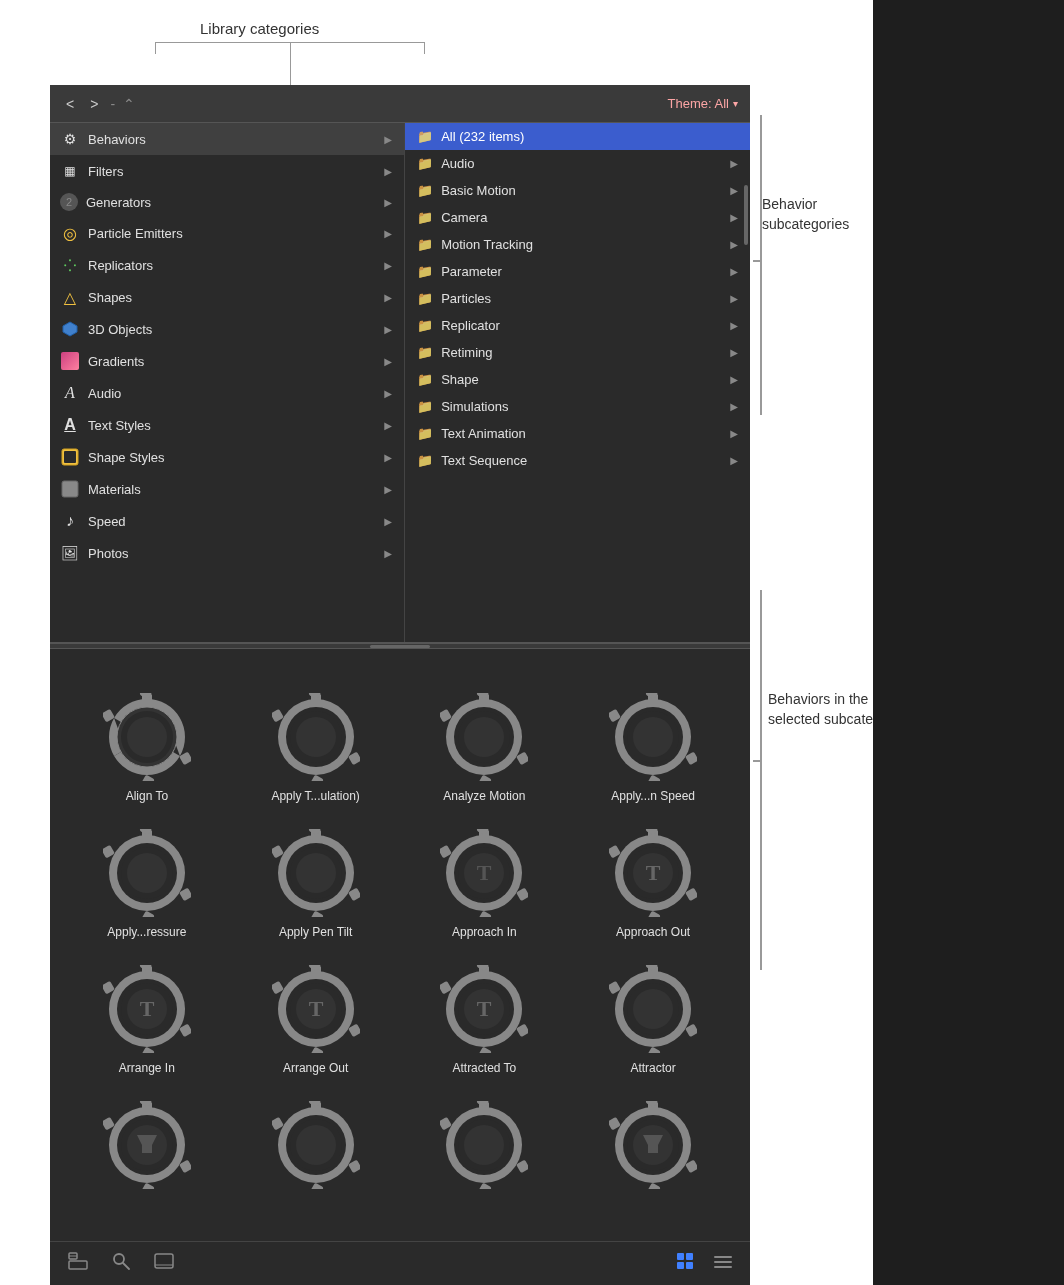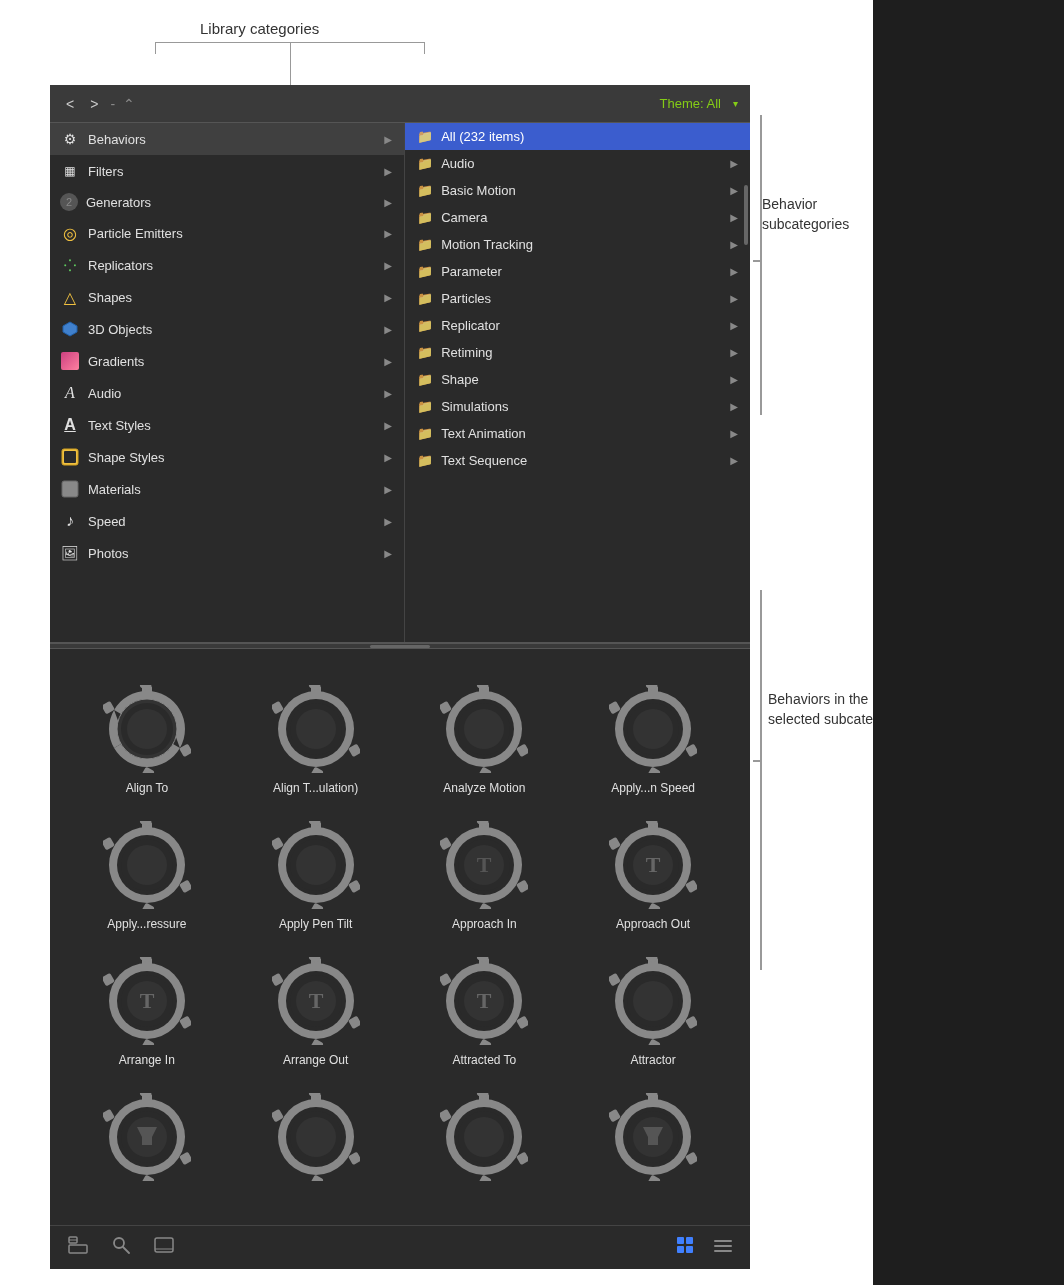--- a/index.html
+++ b/index.html
@@ -39,22 +39,22 @@
       color: #888;
       font-size: 14px;
     }
     .nav-arrows {
       color: #888;
       font-size: 14px;
     }
     .theme-selector {
       display: flex;
       align-items: center;
-      gap: 12px;
-      color: #84cc16;
+      gap: 4px;
+      color: #fca5a5;
       font-size: 13px;
       cursor: pointer;
     }
 
     
     .browser-area {
       display: flex;
       height: 520px;
       border-bottom: 1px solid #555;
     }
@@ -125,21 +125,21 @@
     }
     .subcat-item .chevron {
       color: #888;
       font-size: 10px;
       margin-left: auto;
     }
 
     
     .grid-area {
       background: #2a2a2a;
-      padding: 28px 15px;
+      padding: 36px 15px;
       display: grid;
       grid-template-columns: repeat(4, 1fr);
       gap: 10px 5px;
       position: relative;
     }
 
     .grid-item {
       display: flex;
       flex-direction: column;
       align-items: center;
@@ -477,21 +477,21 @@
             <rect x="-5" y="-43" width="10" height="10" rx="2" fill="#888"></rect>
             <rect x="33" y="-28" width="10" height="10" rx="2" fill="#888" transform="rotate(60)"></rect>
             <rect x="33" y="-28" width="10" height="10" rx="2" fill="#888" transform="rotate(120)"></rect>
             <rect x="-5" y="33" width="10" height="10" rx="2" fill="#888" transform="rotate(180)"></rect>
             <rect x="33" y="-28" width="10" height="10" rx="2" fill="#888" transform="rotate(240)"></rect>
             <rect x="33" y="-28" width="10" height="10" rx="2" fill="#888" transform="rotate(300)"></rect>
             <circle r="26" fill="#2a2a2a"></circle>
             <circle r="20" fill="#333"></circle>
           </g>
         </svg>
-        <span class="gear-label">Align T...ulation)</span>
+        <span class="gear-label">Apply T...ulation)</span>
       </div>
 
       <div class="grid-item">
         <svg class="gear-svg" viewBox="0 0 88 88">
           <g transform="translate(44,44)">
             <circle r="38" fill="#888"></circle>
             <circle r="30" fill="#2a2a2a"></circle>
             <rect x="-5" y="-43" width="10" height="10" rx="2" fill="#888"></rect>
             <rect x="33" y="-28" width="10" height="10" rx="2" fill="#888" transform="rotate(60)"></rect>
             <rect x="33" y="-28" width="10" height="10" rx="2" fill="#888" transform="rotate(120)"></rect>

